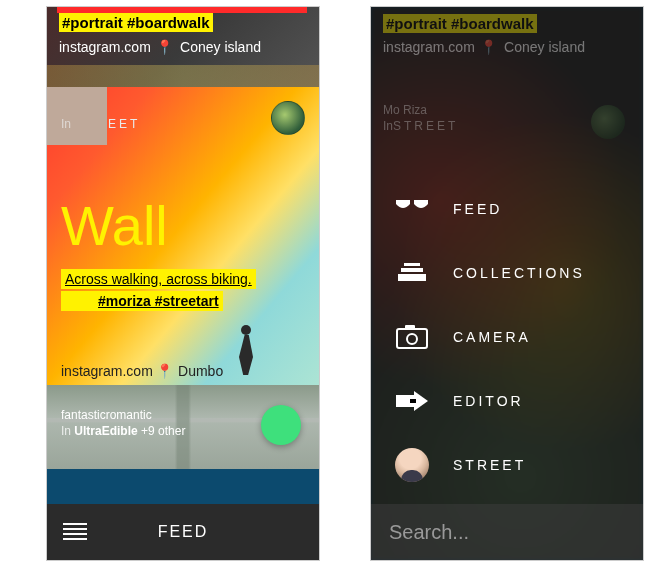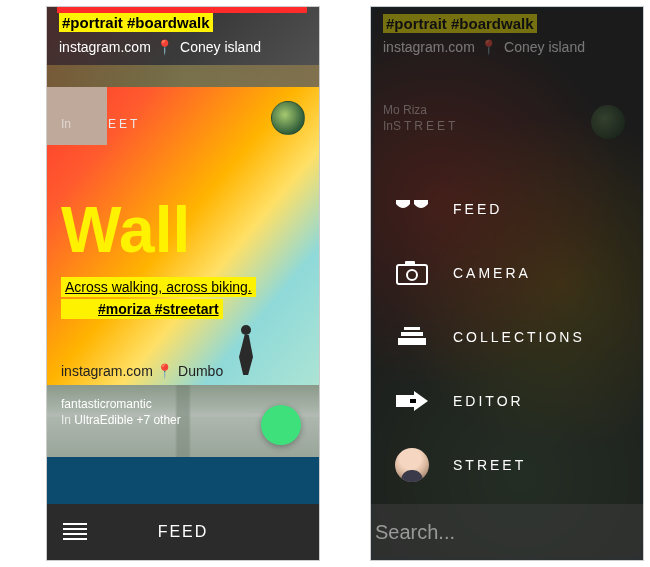--- a/index.html
+++ b/index.html
@@ -86,22 +86,22 @@
   .avatar {
     position: absolute;
     top: 14px; right: 14px;
     width: 34px; height: 34px;
     border-radius: 50%;
     background: radial-gradient(circle at 40% 40%, #a6c96f, #2f5d3a 70%);
     border: 1px solid rgba(0,0,0,0.2);
   }
   .post-title {
     margin-top: 66px;
-    font-size: 64px;
-    font-weight: 700;
+    font-size: 56px;
+    font-weight: 400;
     color: #fff200;
     line-height: 1;
   }
   .caption {
     margin-top: 14px;
   }
   .caption span {
     background: #fff200;
     color: #000;
     font-size: 14px;
@@ -139,42 +139,42 @@
   .main-meta {
     position: absolute;
     bottom: 6px; left: 14px;
     font-size: 14px;
     color: #222;
   }
   .main-meta .pin { color: #fff; }
 
   .hero-bottom {
     position: relative;
-    height: 72px;
+    height: 84px;
     background: linear-gradient(180deg, #8b9a8a 0%, #aeb8af 40%, #9aa59a 100%);
-    padding: 12px 14px;
+    padding: 23px 14px;
   }
   .hero-bottom::before {
     content:"";
     position:absolute;
     top:0;left:0;right:0;height:100%;
     background:
       linear-gradient(90deg, transparent 47%, #6b7a6b 48%, #6b7a6b 52%, transparent 53%),
       linear-gradient(0deg, transparent 55%, #bcbcbc 56%, #bcbcbc 60%, transparent 61%);
     opacity:0.4;
   }
   .author2 {
     position: relative;
     z-index: 1;
     font-size: 12px;
     color: #fff;
     line-height: 1.3;
   }
   .author2 .in { opacity: 0.75; }
-  .author2 .bold { font-weight: 400; }
+  .author2 .bold { font-weight: 700; }
   .green-dot {
     position: absolute;
     right: 18px; top: 20px;
     width: 40px; height: 40px;
     border-radius: 50%;
     background: #3ee07c;
     box-shadow: 0 2px 6px rgba(0,0,0,0.3);
   }
 
   .tabbar {
@@ -280,21 +280,21 @@
     border-radius:10px 10px 0 0;
   }
 
   .searchbar {
     position: absolute;
     bottom: 0; left: 0; right: 0;
     height: 56px;
     background: rgba(60,60,60,0.55);
     display: flex;
     align-items: center;
-    padding: 0 4px;
+    padding: 0 18px;
   }
   .search-input {
     background: transparent;
     border: none;
     outline: none;
     color: #aaa;
     font-size: 20px;
     font-weight: 300;
     width: 100%;
   }
@@ -334,21 +334,21 @@
       <span class="pin">📍</span>
       <span>Dumbo</span>
     </div>
   </div>
 
   <div class="hero-bottom">
     <div class="author2">
       <span>fantasticromantic</span><br>
       <span class="in">In</span>
       <span class="bold">UltraEdible</span>
-      <span>+7 other</span>
+      <span>+9 other</span>
     </div>
     <div class="green-dot"></div>
   </div>
 
   <div class="tabbar">
     <div class="hamburger">
       <svg width="24" height="18" viewBox="0 0 24 18">
         <rect y="0" width="24" height="2" fill="#fff"></rect>
         <rect y="5" width="24" height="2" fill="#fff"></rect>
         <rect y="10" width="24" height="2" fill="#fff"></rect>
@@ -380,47 +380,47 @@
   <div class="menu">
 
     <div class="menu-item">
       <div class="micon">
         <svg width="32" height="18" viewBox="0 0 32 18">
           <path d="M0 0 H14 V4 Q7 12 0 4 Z" fill="#fff"></path>
           <path d="M18 0 H32 V4 Q25 12 18 4 Z" fill="#fff"></path>
         </svg>
       </div>
       <span>FEED</span>
+    </div>
+
+    <div class="menu-item">
+      <div class="micon">
+        <svg width="32" height="20" viewBox="0 0 32 20">
+          <rect x="8" y="0" width="16" height="3" fill="#fff"></rect>
+          <rect x="5" y="5" width="22" height="4" fill="#fff"></rect>
+          <rect x="2" y="11" width="28" height="7" fill="#fff"></rect>
+        </svg>
+      </div>
+      <span>COLLECTIONS</span>
     </div>
 
     <div class="menu-item">
       <div class="micon">
         <svg width="32" height="24" viewBox="0 0 32 24">
           <rect x="1" y="4" width="30" height="19" rx="2" fill="none" stroke="#fff" stroke-width="2"></rect>
           <rect x="9" y="0" width="10" height="5" rx="1" fill="#fff"></rect>
           <circle cx="16" cy="14" r="5" fill="none" stroke="#fff" stroke-width="2"></circle>
         </svg>
       </div>
       <span>CAMERA</span>
     </div>
 
     <div class="menu-item">
       <div class="micon">
         <svg width="32" height="20" viewBox="0 0 32 20">
-          <rect x="8" y="0" width="16" height="3" fill="#fff"></rect>
-          <rect x="5" y="5" width="22" height="4" fill="#fff"></rect>
-          <rect x="2" y="11" width="28" height="7" fill="#fff"></rect>
-        </svg>
-      </div>
-      <span>COLLECTIONS</span>
-    </div>
-
-    <div class="menu-item">
-      <div class="micon">
-        <svg width="32" height="20" viewBox="0 0 32 20">
           <rect x="0" y="4" width="18" height="12" fill="#fff"></rect>
           <polygon points="18,0 32,10 18,20" fill="#fff"></polygon>
           <rect x="14" y="8" width="6" height="4" fill="#000"></rect>
         </svg>
       </div>
       <span>EDITOR</span>
     </div>
 
     <div class="menu-item">
       <div class="micon">

